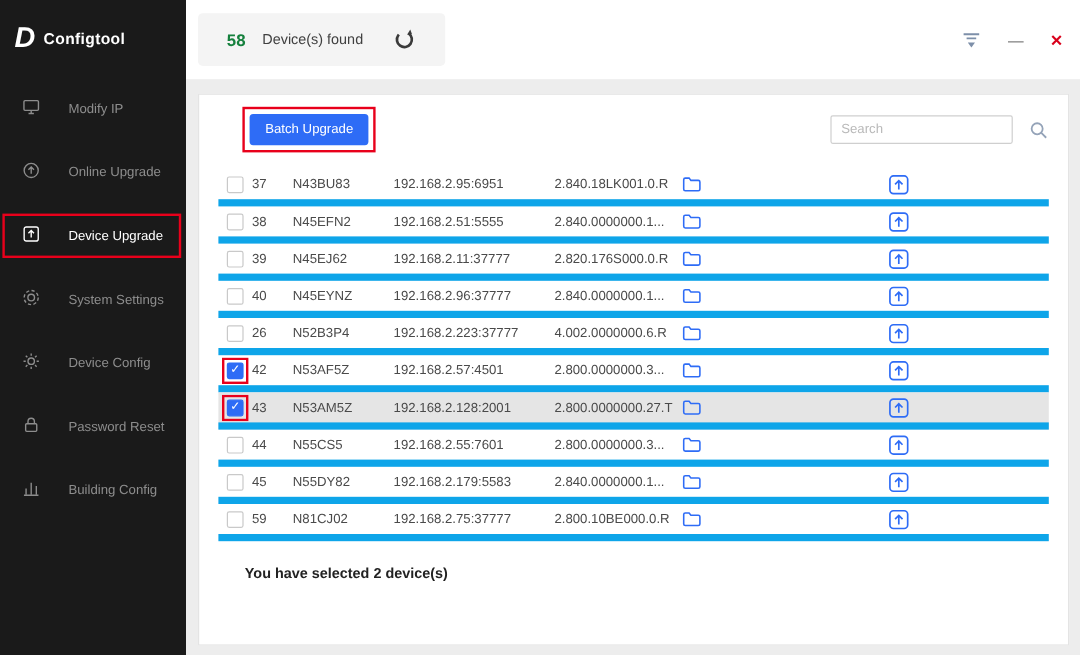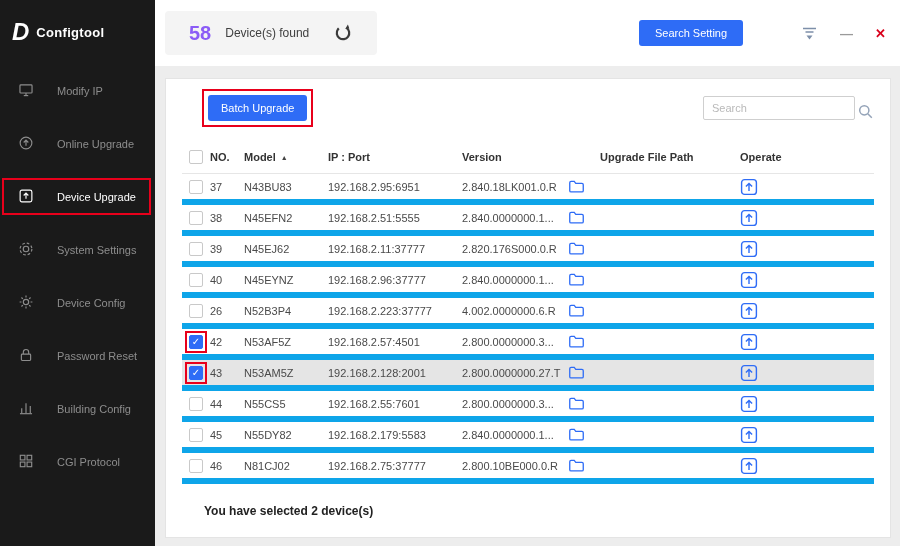--- a/index.html
+++ b/index.html
@@ -17,39 +17,39 @@
   .menu-item.active { color:#fff; }
   .menu-item svg { width:16px; height:16px; flex-shrink:0; }
   .menu-item.annotated::after { content:""; position:absolute; left:2px; right:4px; top:8px; bottom:8px;
                border:2px solid #e8001b; pointer-events:none; }
 
   
   .main { flex:1; background:#ededed; display:flex; flex-direction:column; min-width:0; }
   .topbar { background:#fff; height:66px; display:flex; align-items:center; padding:0 14px 0 10px; flex-shrink:0; }
   .count-pill { background:#f4f4f4; border-radius:4px; height:44px; display:flex; align-items:center;
                 gap:14px; padding:0 24px; }
-  .count-num { font-size:20px; font-weight:bold; color:#8b5cf6; }
+  .count-num { font-size:14px; font-weight:bold; color:#15803d; }
   .count-label { font-size:12px; color:#404040; }
   .refresh-btn { margin-left:10px; display:inline-flex; cursor:pointer; }
   .topbar-right { margin-left:auto; display:flex; align-items:center; }
   .search-setting-btn { background:#2e6cf6; color:#fff; border:none; border-radius:3px;
                 font-size:11px; padding:7px 16px; cursor:pointer; font-family:inherit; }
   .menu-caret { margin-left:58px; display:inline-flex; cursor:pointer; }
   .win-btn { margin-left:22px; font-size:13px; font-weight:bold; cursor:pointer; line-height:1; }
   .win-min { color:#9a9a9a; }
   .win-close { color:#d9001b; }
 
   
   .content-card { background:#fff; border:1px solid #e4e4e4; margin:12px 9px 8px 10px; flex:1;
                   padding:10px 16px 0 16px; display:flex; flex-direction:column; min-height:0; }
   .toolbar-row { display:flex; align-items:center; justify-content:space-between; }
   .batch-ann { display:inline-block; border:2px solid #e8001b; padding:4px;margin-left:20px; }
   .batch-btn { background:#2e6cf6; color:#fff; border:none; border-radius:3px; font-size:11px;
                padding:7px 13px; cursor:pointer; font-family:inherit; }
-  .search-wrap { display:flex; align-items:flex-end; gap:2px; }
+  .search-wrap { display:flex; align-items:center; gap:13px; }
   .search-input { width:152px; height:24px; border:1px solid #cfcfcf; border-radius:2px;
                   font-size:11px; padding:0 8px; font-family:inherit; color:#333; outline:none; }
   .search-input::placeholder { color:#b9b9b9; }
 
   
   .table { margin-top:14px; }
   .thead, .trow { display:grid; grid-template-columns:28px 34px 84px 134px 106px 32px 140px 1fr;
                   align-items:center; }
   .thead { height:33px; border-bottom:1px solid #e6e6e6; font-size:11px; font-weight:bold; color:#333; }
   .trow { height:31px; border-bottom:6px solid #0ea5e9; font-size:11px; color:#4a4a4a; }
@@ -121,47 +121,37 @@
             </svg></span>
       <span class="mi-label">Password Reset</span>
     </div>
         <div class="menu-item">
       <span class="mi-icon"><svg viewBox="0 0 18 18" fill="none" stroke="currentColor" stroke-width="1.3">
               <path d="M4.2 15V9.2M9 15V3.6M13.8 15V6.8"></path>
               <path d="M2.2 15.4h13.6"></path>
             </svg></span>
       <span class="mi-label">Building Config</span>
     </div>
-        <div class="menu-item">
-      <span class="mi-icon"><svg viewBox="0 0 18 18" fill="none" stroke="currentColor" stroke-width="1.3">
-              <rect x="2.6" y="2.6" width="5.2" height="5.2"></rect>
-              <rect x="10.2" y="2.6" width="5.2" height="5.2"></rect>
-              <rect x="2.6" y="10.2" width="5.2" height="5.2"></rect>
-              <rect x="10.2" y="10.2" width="5.2" height="5.2"></rect>
-            </svg></span>
-      <span class="mi-label">CGI Protocol</span>
-    </div>
       </div>
   </div>
 
   <div class="main">
 
     <div class="topbar">
       <div class="count-pill">
         <span class="count-num">58</span>
         <span class="count-label">Device(s) found</span>
         <span class="refresh-btn">
           <svg width="20" height="20" viewBox="0 0 18 18" fill="none" stroke="#3a3a3a" stroke-width="2">
             <circle cx="9" cy="9" r="5.6" stroke-dasharray="27 9" transform="rotate(-55 9 9)"></circle>
             <path d="M13.4 1.4l1.3 3.6-3.7.4z" fill="#3a3a3a" stroke="none"></path>
           </svg>
         </span>
       </div>
       <div class="topbar-right">
-        <button class="search-setting-btn">Search Setting</button>
         <span class="menu-caret">
           <svg width="17" height="15" viewBox="0 0 17 15" fill="none" stroke="#7d8fa9" stroke-width="1.6">
             <path d="M2 2.5h13M4.5 6h8"></path>
             <path d="M5.5 9.5h6l-3 4z" fill="#7d8fa9" stroke="none"></path>
           </svg>
         </span>
         <span class="win-btn win-min">—</span>
         <span class="win-btn win-close">✕</span>
       </div>
     </div>
@@ -177,37 +167,20 @@
           <span class="icon-btn">
             <svg width="17" height="17" viewBox="0 0 17 17" fill="none" stroke="#94a3b8" stroke-width="1.5">
               <circle cx="7.3" cy="7.3" r="4.6"></circle>
               <path d="M10.8 10.8l4 4"></path>
             </svg>
           </span>
         </span>
       </div>
 
       <div class="table">
-        <div class="thead">
-          <div class="cell cell-center">
-            <span class="cb-wrap">
-                <span class="cb"></span>
-              </span>
-          </div>
-          <div class="cell">NO.</div>
-          <div class="cell">
-            <span>Model</span>
-            <span class="sort-arrow">▲</span>
-          </div>
-          <div class="cell">IP : Port</div>
-          <div class="cell">Version</div>
-          <div class="cell"></div>
-          <div class="cell">Upgrade File Path</div>
-          <div class="cell">Operate</div>
-        </div>
         <div id="table-body">
             <div class="trow">
     <div class="cell cell-center">
       <span class="cb-wrap">
         <span class="cb"></span>
       </span>
     </div>
     <div class="cell">37</div>
     <div class="cell">N43BU83</div>
     <div class="cell">192.168.2.95:6951</div>
@@ -444,21 +417,21 @@
         </svg>
       </span>
     </div>
   </div>
             <div class="trow">
     <div class="cell cell-center">
       <span class="cb-wrap">
         <span class="cb"></span>
       </span>
     </div>
-    <div class="cell">46</div>
+    <div class="cell">59</div>
     <div class="cell">N81CJ02</div>
     <div class="cell">192.168.2.75:37777</div>
     <div class="cell">2.800.10BE000.0.R</div>
     <div class="cell">
       <span class="icon-btn">
         <svg width="17" height="15" viewBox="0 0 18 16" fill="none" stroke="#2e6cf6" stroke-width="1.4">
           <path d="M1.8 4A1.4 1.4 0 0 1 3.2 2.6h3.4l1.6 2h6.6A1.4 1.4 0 0 1 16.2 6v6.4a1.4 1.4 0 0 1-1.4 1.4H3.2a1.4 1.4 0 0 1-1.4-1.4z"></path>
         </svg>
       </span>
     </div>

